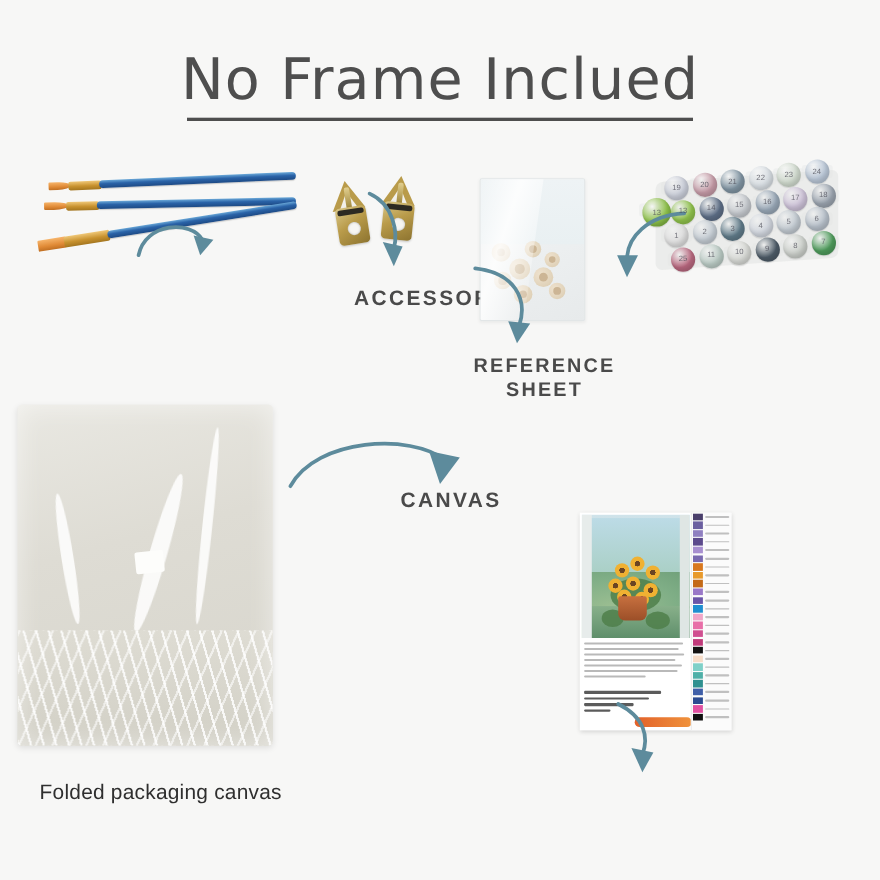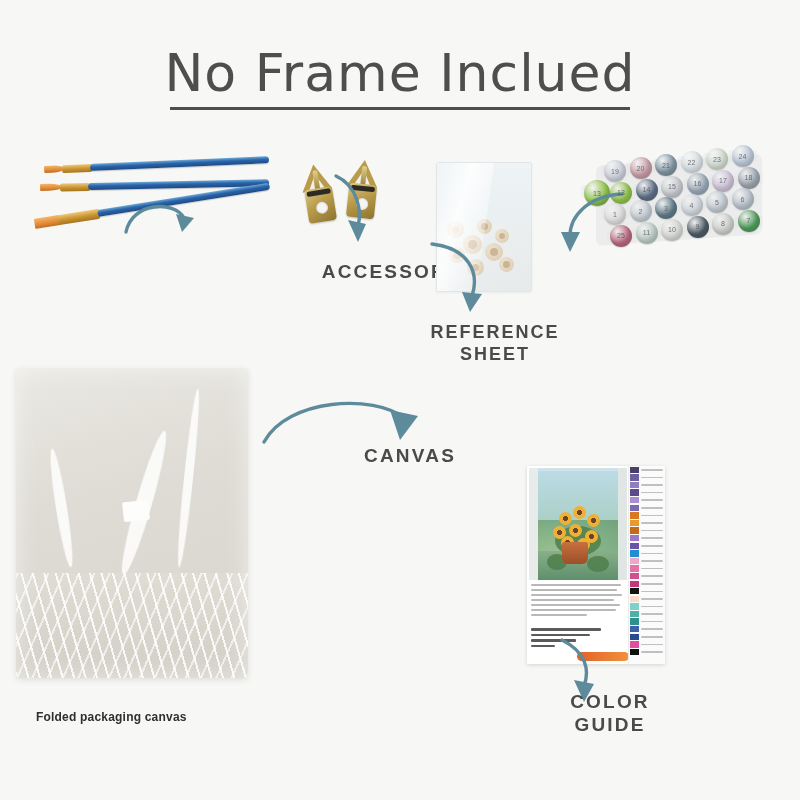--- a/index.html
+++ b/index.html
@@ -25,21 +25,21 @@
     margin:6px auto 0;width:460px;height:3px;background:#4e4e4e;
   }
 
   
   .label{
     color:#4a4a4a;font-weight:bold;letter-spacing:2.2px;
     font-size:19px;line-height:1.22;text-align:center;white-space:pre-line;
   }
   .label.small{font-size:18px;letter-spacing:2px;}
   .caption{
-    color:#2f2f2f;font-weight:700;letter-spacing:.2px;font-size:12px;
+    color:#2f2f2f;font-weight:400;letter-spacing:.2px;font-size:19px;
   }
 
   
   .arrow{position:absolute;overflow:visible;}
   .arrow path{fill:none;stroke:#5d8b9c;stroke-width:3.4;stroke-linecap:round;}
   .arrow polygon{fill:#5d8b9c;}
 
   
   #paintbrushes{left:34px;top:160px;width:240px;height:82px;}
   .brush{position:absolute;transform-origin:left center;}
@@ -538,16 +538,14 @@
           <div class="chip" style="background: rgb(16, 16, 16);"></div>
           <div class="txt"></div>
         </div>
       </div>
   </div>
 
   <svg class="arrow" style="left:556px;top:636px;" width="56" height="68" viewBox="0 0 56 68">
     <path d="M6 4 C 30 16, 34 34, 28 50"></path>
     <polygon points="18,44 38,48 28,66"></polygon>
   </svg>
-  <div class="abs label" id="label-colorguide">COLOR
-GUIDE</div>
 
 </div>
 
 </body></html>

